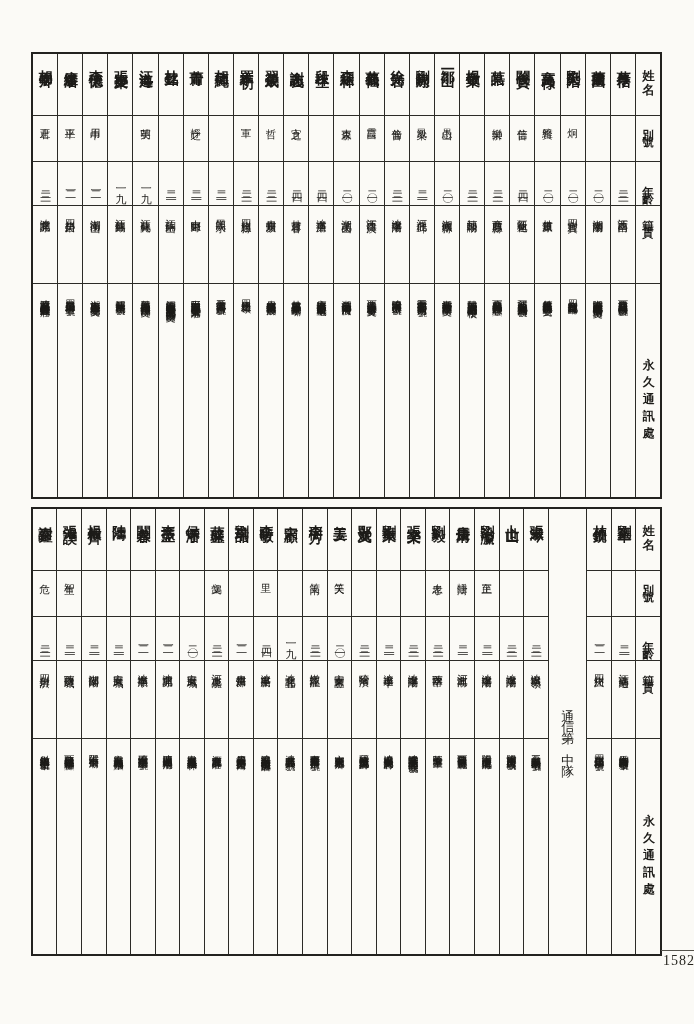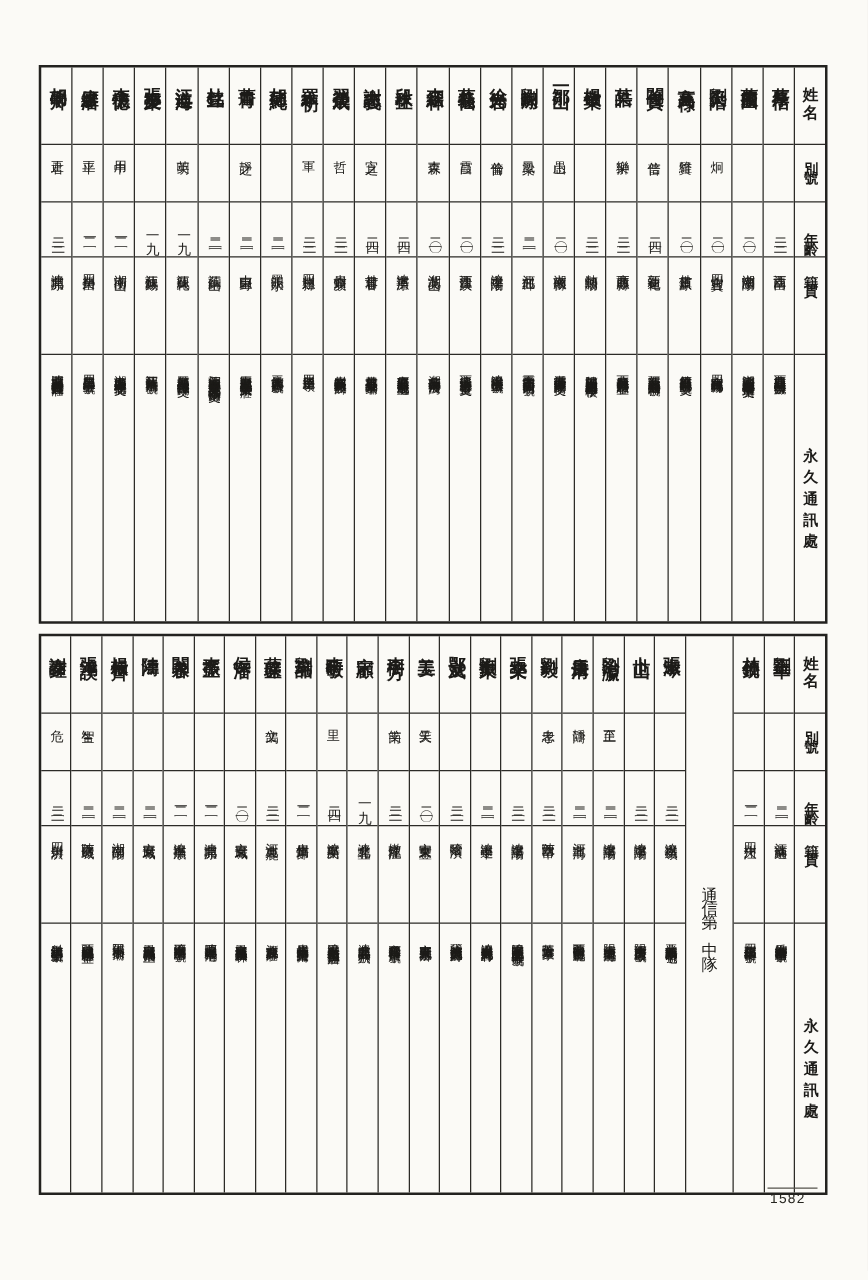--- a/index.html
+++ b/index.html
@@ -46,23 +46,23 @@
   .alias .vtext{font-size:10.5px;}
   .age .vtext{font-size:11px;letter-spacing:2px;}
   .native .vtext{font-size:10.5px;letter-spacing:1px;}
   .addr .vtext{font-size:10px;letter-spacing:0.5px;line-height:1.12;max-height:196px;}
   .headcol .hname .vtext{font-size:12.5px;font-weight:bold;letter-spacing:14px;}
   .headcol .hlabel .vtext{font-size:11.5px;font-weight:bold;letter-spacing:7px;}
   .headcol .haddr{align-items:center;padding:0;}
   .headcol .haddr .vtext{font-size:12px;font-weight:bold;letter-spacing:17px;max-height:none;}
   .dlabel{font-size:13px;letter-spacing:11px;font-weight:normal;}
   .page-number{
-    position:absolute;left:616px;top:953px;
-    font-size:11px;letter-spacing:1px;color:#26251f;
-    font-family:Liberation Sans, sans-serif;
+    position:absolute;left:663px;top:953px;
+    font-size:14px;letter-spacing:1px;color:#26251f;
+    font-family:Liberation Serif, serif;
   }
   .page-number::before{
     content:"";position:absolute;left:-2px;top:-3px;width:40px;height:1px;background:#55534c;
   }
 </style>
 </head>
 <body>
 
 <div class="page">
   <div class="dir-table table-top">

